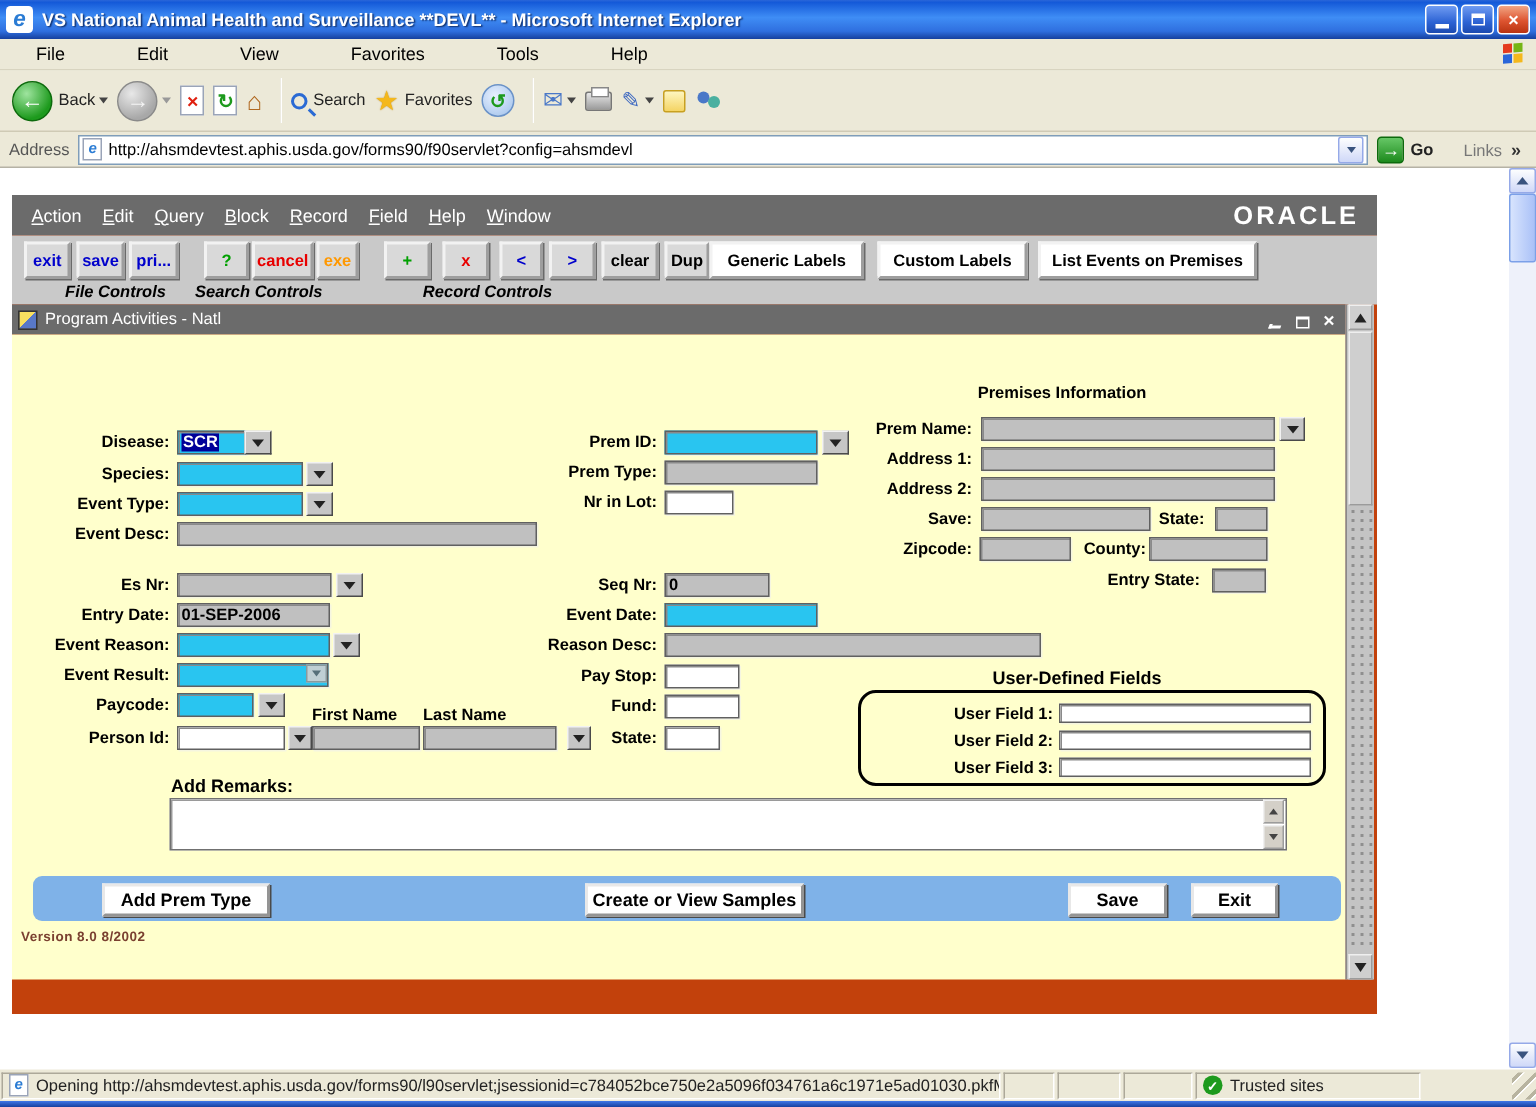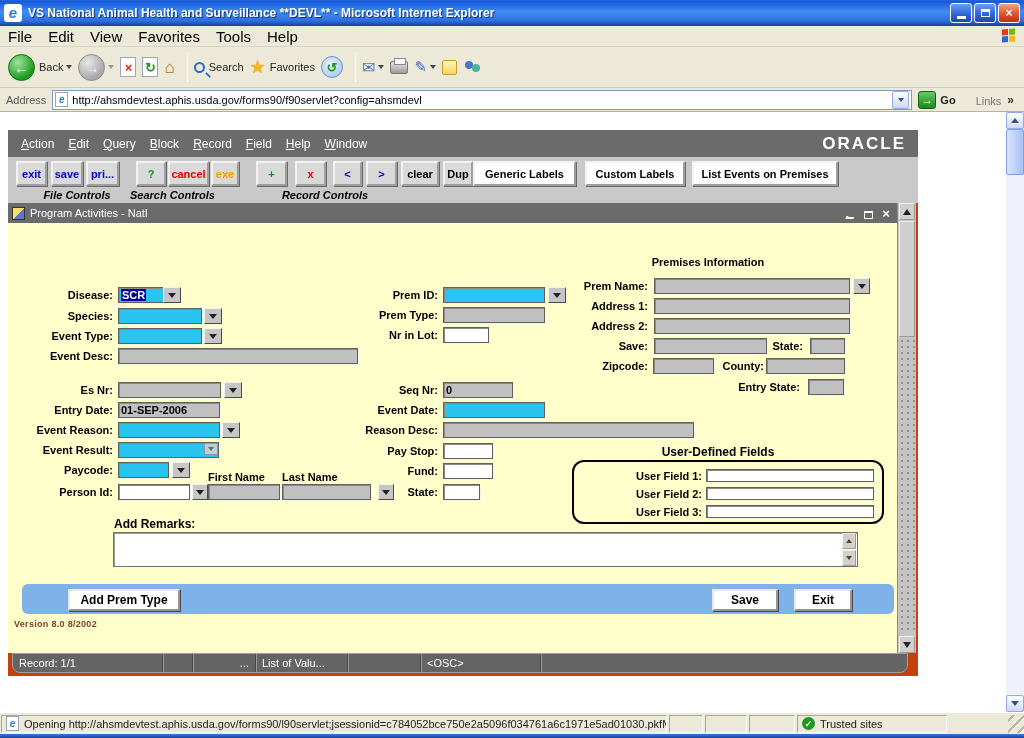--- a/index.html
+++ b/index.html
@@ -16,21 +16,21 @@
     text-shadow:1px 1px 1px #10306e; flex:1; white-space:nowrap; overflow:hidden; }
   .winbtn { width:22px; height:20px; margin-left:2px; border-radius:3px; border:1px solid #fff;
     display:flex; align-items:center; justify-content:center; color:#fff; font-weight:bold; font-size:12px;
     background:linear-gradient(180deg,#6f9bf2 0%,#2c63d4 60%,#1b4ab0 100%); }
   .winbtn.close { background:linear-gradient(180deg,#f2a583 0%,#dd5430 55%,#b93311 100%); }
   .winbtn .minbar { width:9px; height:3px; background:#fff; margin-top:9px; }
   .winbtn .rest { width:9px; height:8px; border:1px solid #fff; border-top:3px solid #fff; }
 
   .menubar { position:absolute; left:0; top:26px; width:1024px; height:21px; background:#ece9d8;
     display:flex; align-items:center; border-bottom:1px solid #d8d4c0; }
-  .menubar .mitem { font-size:15px; color:#000; padding:0 8px; }
+  .menubar .mitem { font-size:12px; color:#000; padding:0 24px; }
   .winflag { position:absolute; right:2px; top:0; width:26px; height:20px; background:#ece9d8;
     display:flex; align-items:center; justify-content:center; }
   .flag { width:14px; height:14px; display:grid; grid-template-columns:6px 6px; grid-template-rows:6px 6px; gap:1px; transform:skewY(-4deg); }
   .flag i { display:block; } .flag .r{background:#e43a1e}.flag .g{background:#75b515}.flag .b{background:#2a66d9}.flag .y{background:#f4b81c}
 
   .ietoolbar { position:absolute; left:0; top:47px; width:1024px; height:41px; background:#ece9d8;
     border-bottom:1px solid #cfcaB5; display:flex; align-items:center; padding-left:8px; }
   .tb-item { display:flex; align-items:center; margin-right:6px; font-size:11px; color:#222; }
   .circ { width:27px; height:27px; border-radius:50%; display:flex; align-items:center; justify-content:center;
     color:#fff; font-weight:bold; font-size:15px; }
@@ -463,46 +463,38 @@
           <div class="ra-btn" style="top:0">
               <span class="car-up"></span>
             </div>
           <div class="ra-btn" style="bottom:0">
               <span class="car-dn"></span>
             </div>
         </div>
 
         <div class="bluebar"></div>
         <button class="act-btn" style="left:60px;width:112px">Add Prem Type</button>
+        <button class="act-btn" style="left:382px;width:146px">Create or View Samples</button>
         <button class="act-btn" style="left:704px;width:66px">Save</button>
         <button class="act-btn" style="left:786px;width:58px">Exit</button>
 
         <div class="version">Version 8.0 8/2002</div>
       </div>
 
       <div class="o-scroll">
         <div class="os-btn os-up">
             <span class="tri-up"></span>
           </div>
         <div class="os-thumb"></div>
         <div class="os-track"></div>
         <div class="os-btn os-dn">
             <span class="tri-dn"></span>
           </div>
       </div>
 
-      <div class="o-status">
-        <div class="o-seg" style="width:150px">Record: 1/1</div>
-        <div class="o-seg" style="width:30px"></div>
-        <div class="o-seg right" style="width:63px">...</div>
-        <div class="o-seg" style="width:92px">List of Valu...</div>
-        <div class="o-seg" style="width:73px"></div>
-        <div class="o-seg" style="width:120px">&lt;OSC&gt;</div>
-        <div class="o-seg" style="flex:1;border-right:none;box-shadow:none"></div>
-      </div>
 
     </div>
   </div>
 
   <div class="v-scroll">
     <div class="vs-btn vs-up">
         <span class="vs-car-up"></span>
       </div>
     <div class="vs-thumb"></div>
     <div class="vs-btn vs-dn">

